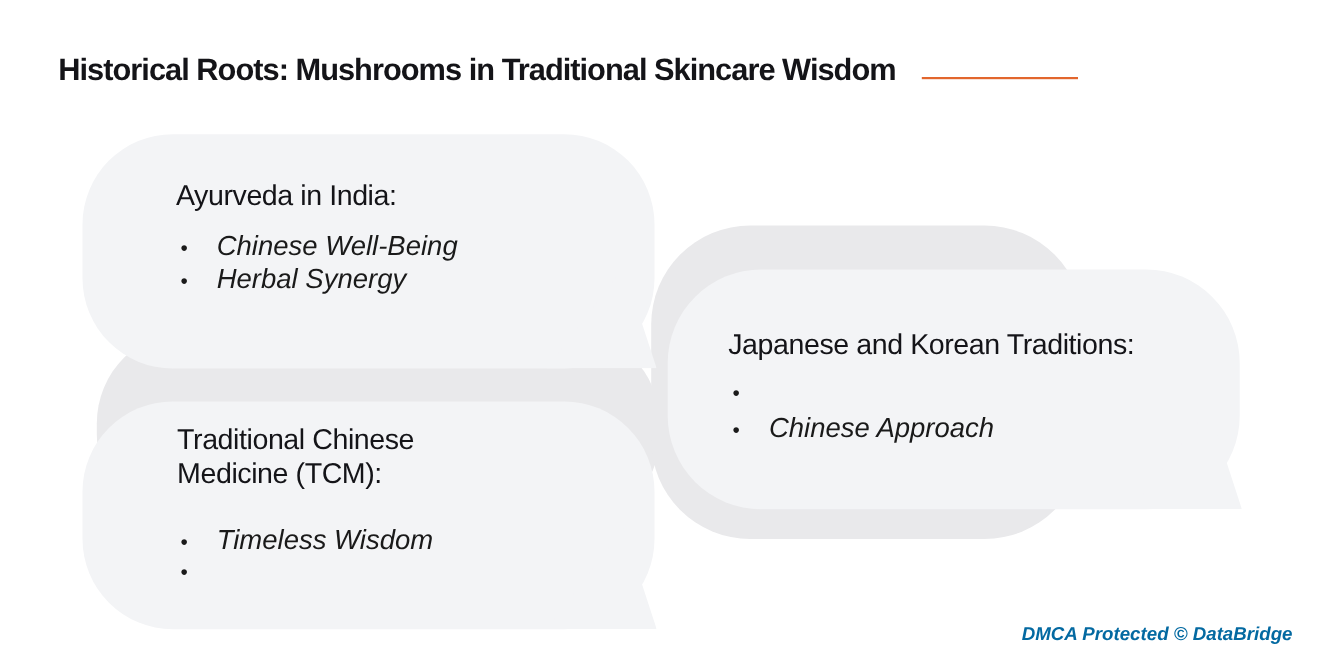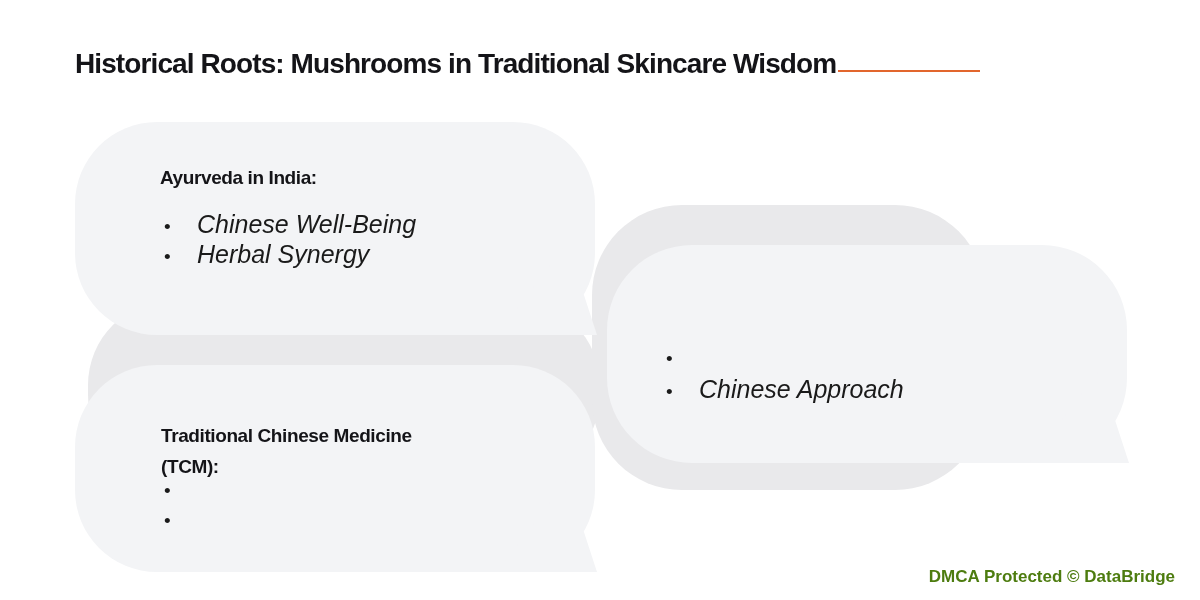--- a/index.html
+++ b/index.html
@@ -8,21 +8,21 @@
     --accent:#e2662d;
     --text:#1a1a1a;
     --heading:#141418;
   }
   html,body{margin:0;padding:0;background:#ffffff;}
   .stage{
     position:relative;width:1200px;height:600px;overflow:hidden;
     background:#ffffff;font-family:"Liberation Sans",sans-serif;
   }
   .page-title{
-    position:absolute;left:75px;top:49px;
+    position:absolute;left:53px;top:49px;
     font-size:28px;font-weight:bold;letter-spacing:-0.9px;
     color:var(--heading);line-height:30px;white-space:nowrap;
   }
   .title-underline{
     position:absolute;left:838px;top:70px;width:142px;height:2px;
     background:var(--accent);
   }
   
   .shadow-shape{position:absolute;background:var(--bubble-shadow);}
   .shadow-left{left:88px;top:300px;width:512px;height:180px;border-radius:85px;}
@@ -32,43 +32,43 @@
   .bubble .tail{
     position:absolute;right:-2px;bottom:0;width:100px;height:92px;
     background:var(--bubble-light);
     clip-path:polygon(0 100%,100% 100%,70% 0);
   }
   .bubble-1{left:75px;top:122px;width:520px;height:213px;border-radius:82px;}
   .bubble-2{left:607px;top:245px;width:520px;height:218px;border-radius:85px;}
   .bubble-3{left:75px;top:365px;width:520px;height:207px;border-radius:82px;}
   
   .bubble-heading{
-    position:absolute;font-size:19px;font-weight:bold;letter-spacing:-0.4px;
+    position:absolute;font-size:26px;font-weight:normal;letter-spacing:-0.4px;
     color:var(--heading);line-height:31px;
   }
   .h-1{left:160px;top:162px;}
   .h-2{left:662px;top:298px;white-space:nowrap;}
-  .h-3{left:161px;top:420px;width:290px;}
+  .h-3{left:161px;top:384px;width:290px;}
   .bullet-list{position:absolute;}
   .l-1{left:160px;top:209px;}
   .l-2{left:662px;top:344px;}
   .l-3{left:160px;top:476px;}
   .bullet-item{
     display:flex;align-items:baseline;height:30px;
     font-size:25px;font-style:italic;color:var(--text);
     line-height:30px;white-space:nowrap;
   }
   .bullet-marker{
     width:37px;flex:0 0 37px;font-style:normal;font-size:19px;
     color:var(--text);padding-left:4px;box-sizing:border-box;
   }
   .footer-note{
     position:absolute;right:25px;top:567px;
-    font-size:17px;font-weight:bold;
-    color:#4d7c0f;white-space:nowrap;
+    font-size:17px;font-weight:bold;font-style:italic;
+    color:#0369a1;white-space:nowrap;
   }
 </style>
 </head>
 <body>
 
 <div class="stage">
 
   <div class="page-title">Historical Roots: Mushrooms in Traditional Skincare Wisdom</div>
   <div class="title-underline"></div>
 
@@ -90,34 +90,36 @@
     <div class="bullet-item">
       <span class="bullet-marker">•</span>
       <span>Chinese Well-Being</span>
     </div>
     <div class="bullet-item">
       <span class="bullet-marker">•</span>
       <span>Herbal Synergy</span>
     </div>
   </div>
 
+  <div class="bubble-heading h-2">Japanese and Korean Traditions:</div>
   <div class="bullet-list l-2">
     <div class="bullet-item">
       <span class="bullet-marker">•</span>
     </div>
     <div class="bullet-item">
       <span class="bullet-marker">•</span>
       <span>Chinese Approach</span>
     </div>
   </div>
 
   <div class="bubble-heading h-3">Traditional Chinese Medicine (TCM):</div>
   <div class="bullet-list l-3">
     <div class="bullet-item">
       <span class="bullet-marker">•</span>
+      <span>Timeless Wisdom</span>
     </div>
     <div class="bullet-item">
       <span class="bullet-marker">•</span>
     </div>
   </div>
 
   <div class="footer-note">DMCA Protected © DataBridge</div>
 
 </div>
 

